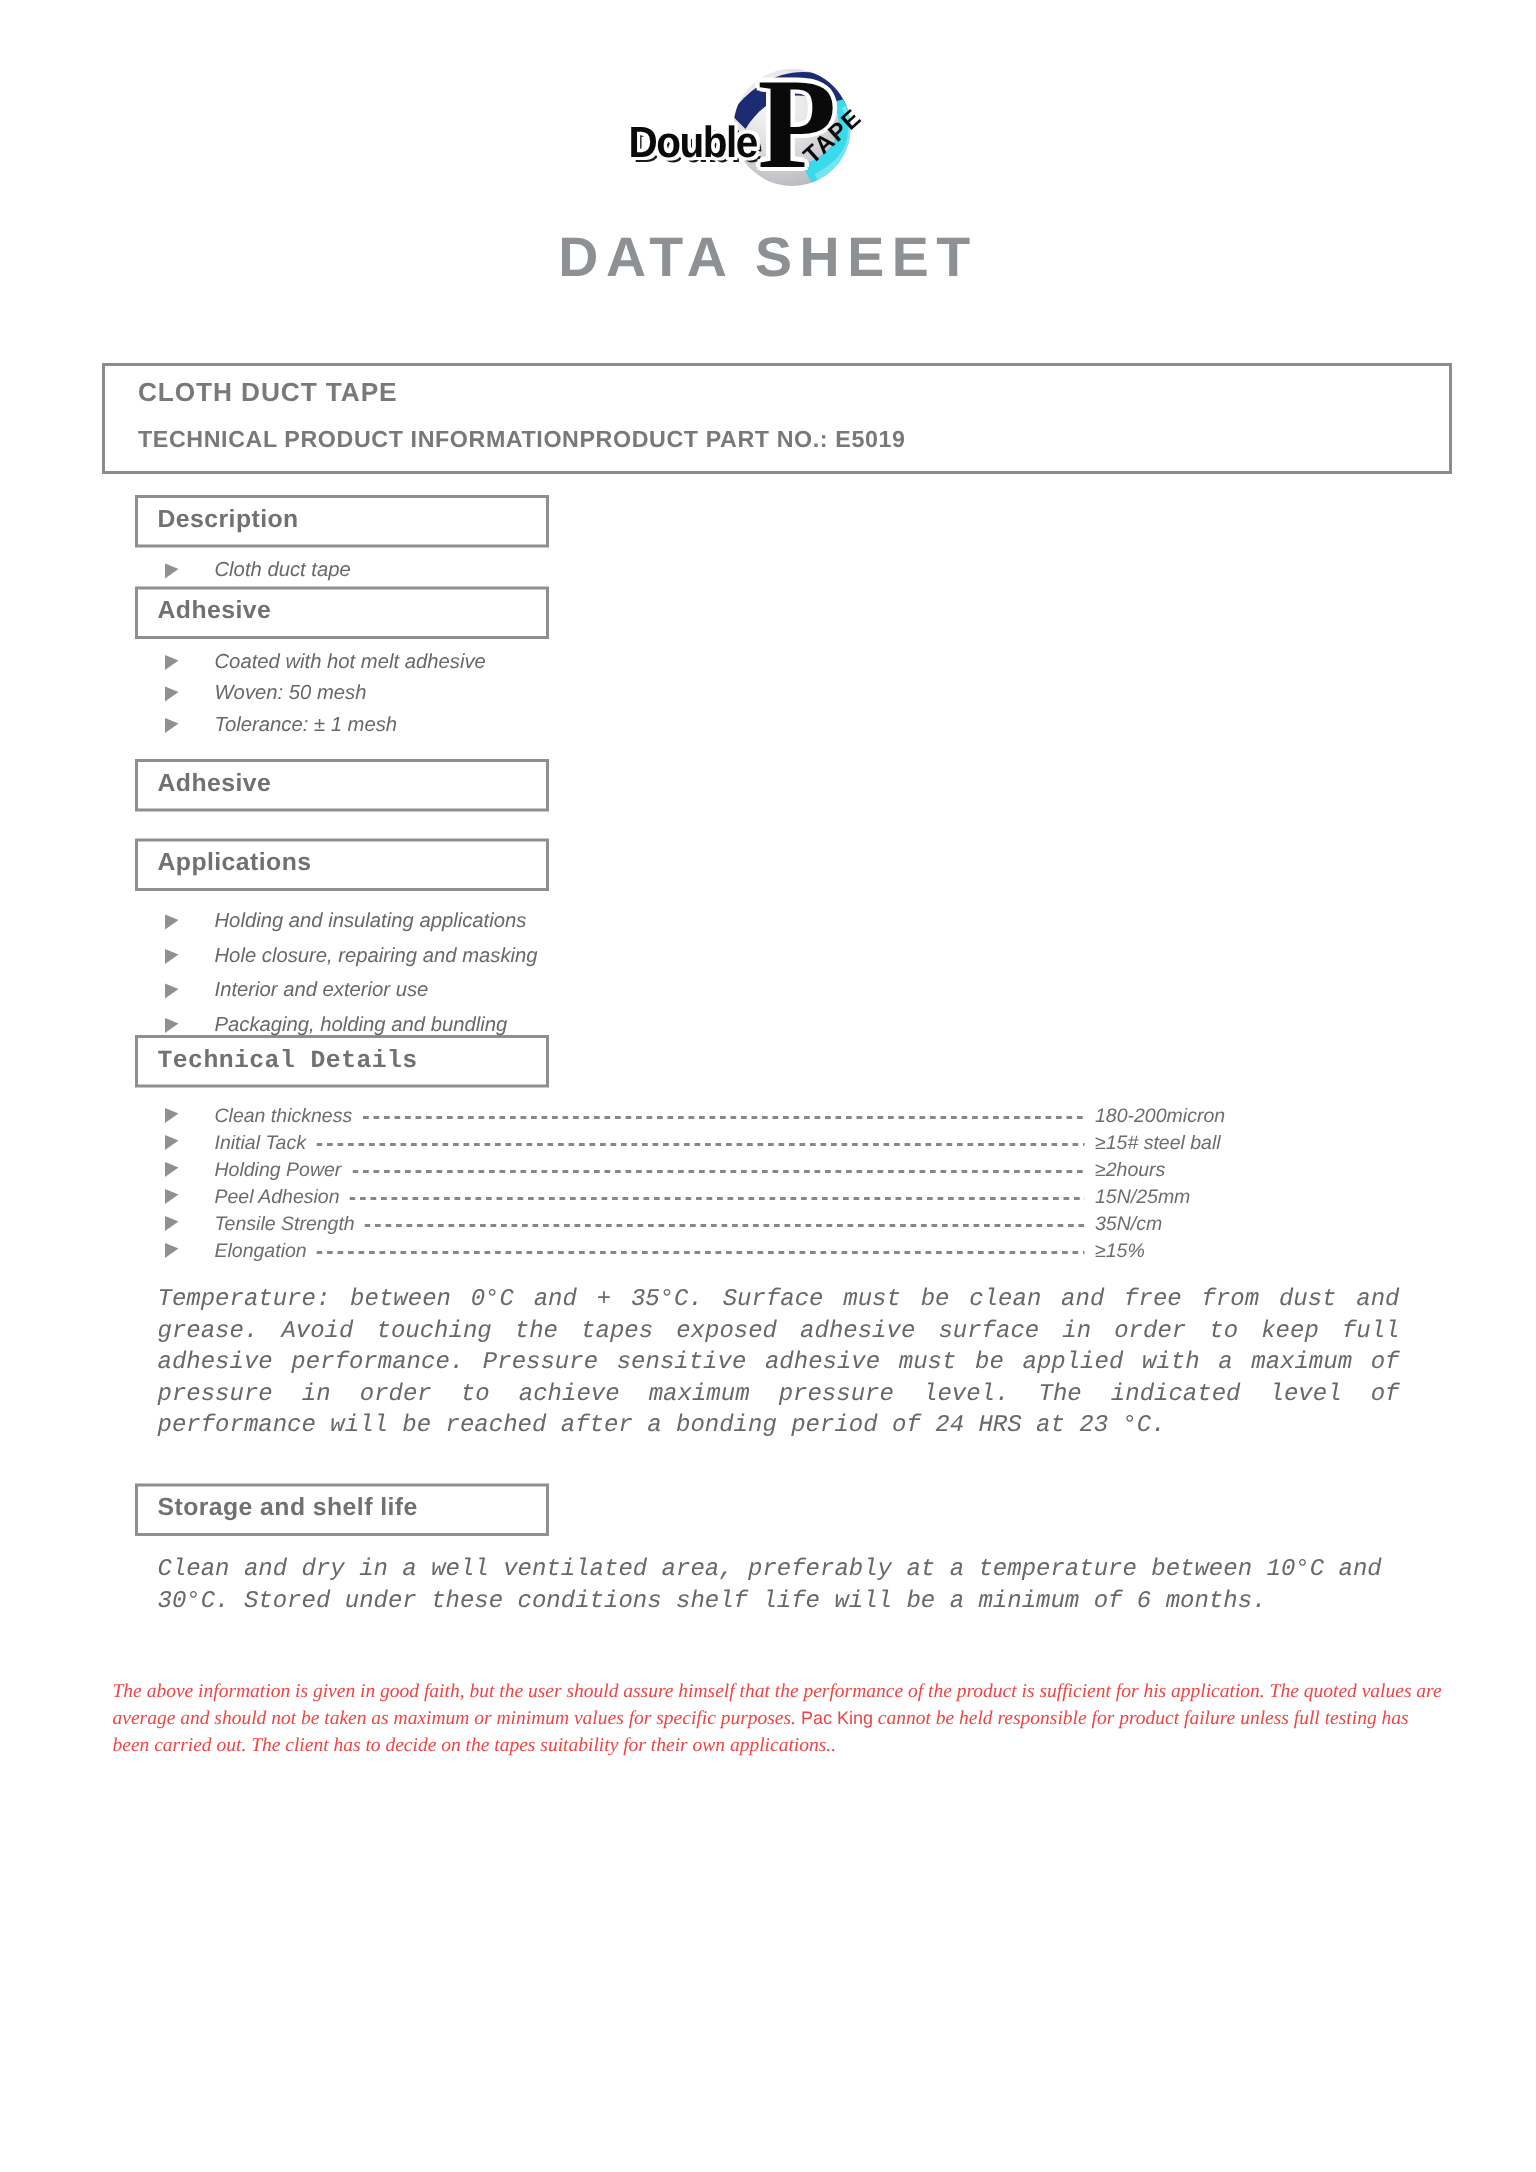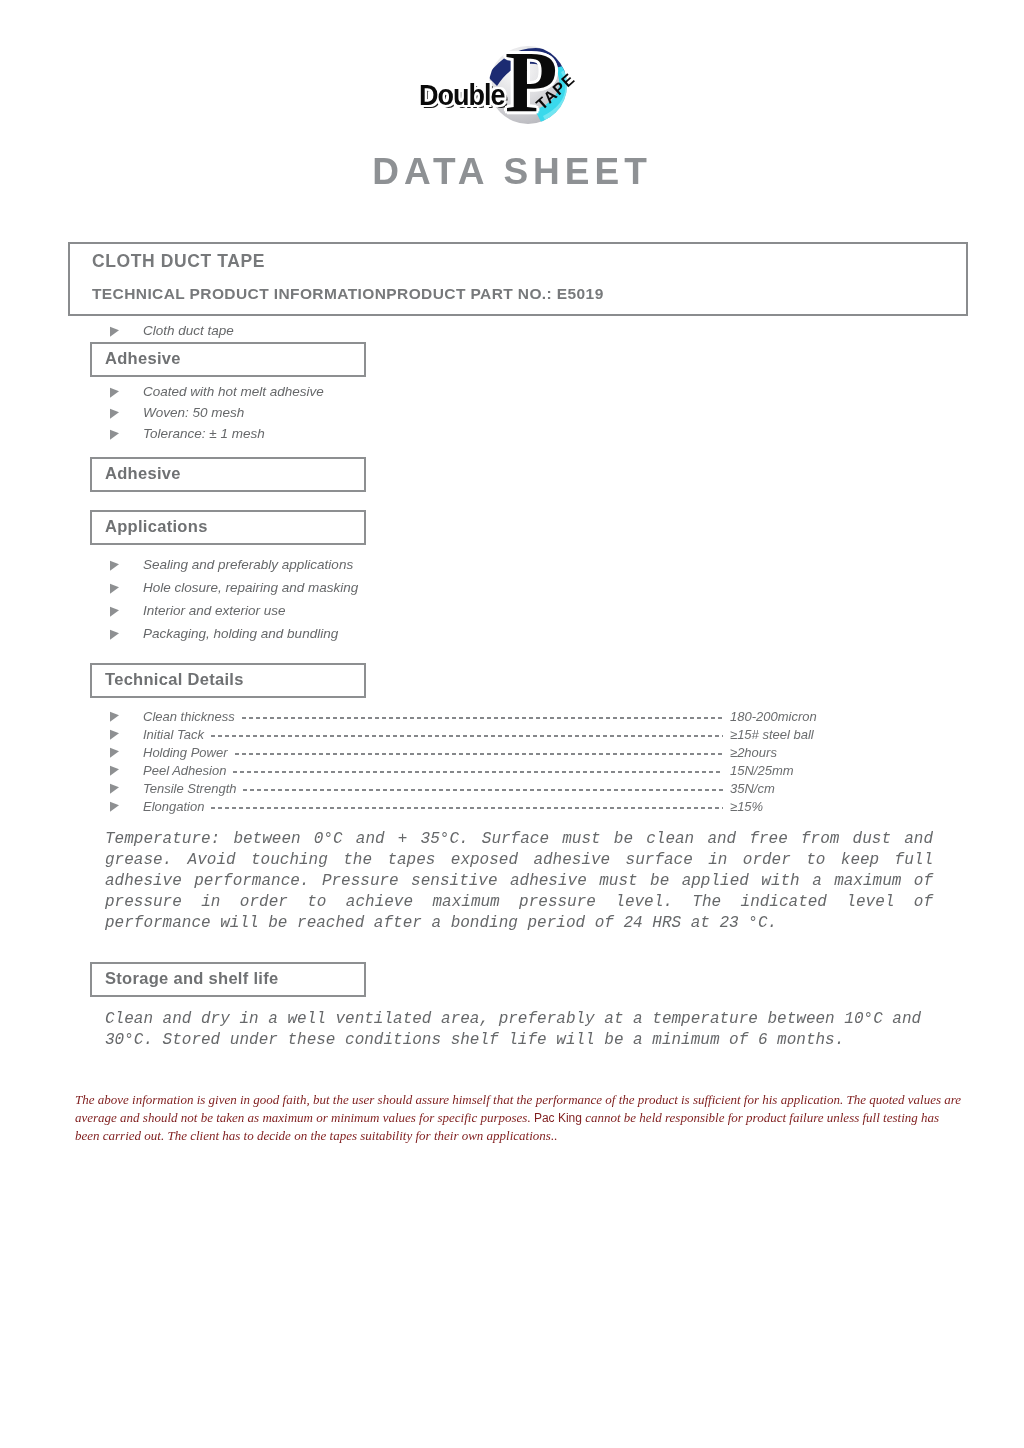--- a/index.html
+++ b/index.html
@@ -53,21 +53,21 @@
   .header-row span { font-size:15.5px; font-weight:bold; color:#77797b; letter-spacing:0.4px; }
 
   
   .sections { margin:0 58px 0 90px; }
   .sec-head {
     width:276px; border:2px solid #8d8f91; background:#fff;
     padding:5px 0 7px 13px;
     font-size:16.5px; font-weight:bold; color:#6f7173; letter-spacing:0.3px;
   }
   .mt14{margin-top:14px;} .mt4{margin-top:4px;} .mt16{margin-top:16px;}
-  .mt18{margin-top:18px;} .mt22{margin-top:22px;} .mt20{margin-top:20px;} .mt28{margin-top:28px;}
+  .mt18{margin-top:18px;} .mt22{font-family:Liberation Mono, monospace;} .mt20{margin-top:20px;} .mt28{margin-top:28px;}
 
   ul.bullets { list-style:none; margin-top:7px; }
   ul.bullets li {
     display:flex; align-items:center; padding-left:20px; margin-top:6px;
     font-style:italic; font-size:13.5px; color:#66686a; line-height:15px;
   }
   .tri {
     width:0; height:0; flex:0 0 auto; display:inline-block;
     border-top:5px solid transparent; border-bottom:5px solid transparent;
     border-left:9px solid #8e9092; margin-right:24px;
@@ -94,21 +94,21 @@
     font-style:italic; font-size:16px; color:#66686a; line-height:21px;
     text-align:justify;
     font-family:Liberation Mono, monospace;
   }
   .para.storage { width:840px; margin-top:12px; text-align:left; }
 
   
   .disclaimer {
     margin:40px 58px 0 75px;
     font-family:"Liberation Serif", serif; font-style:italic;
-    font-size:13px; line-height:17.5px; color:#7f1d1d;
+    font-size:13px; line-height:17.5px; color:#ef4444;
   }
   .disclaimer .brand { font-style:normal; font-family:"Liberation Sans", sans-serif; font-size:12px; }
 </style>
 </head>
 <body>
 
 <div>
 
   <div class="logo-wrap">
     <div class="sphere">
@@ -142,20 +142,21 @@
   <div class="header-box">
     <div class="product-name">CLOTH DUCT TAPE</div>
     <div class="header-row">
       <span>TECHNICAL PRODUCT INFORMATION</span>
       <span>PRODUCT PART NO.: E5019</span>
     </div>
   </div>
 
   <div class="sections">
 
+    <div class="sec-head mt14">Description</div>
     <ul class="bullets">
       <li>
         <span class="tri"></span>
         <span>Cloth duct tape</span>
       </li>
     </ul>
 
     <div class="sec-head mt4">Adhesive</div>
     <ul class="bullets">
       <li>
@@ -171,21 +172,21 @@
         <span>Tolerance:  ± 1 mesh</span>
       </li>
     </ul>
 
     <div class="sec-head mt16">Adhesive</div>
 
     <div class="sec-head mt18">Applications</div>
     <ul class="bullets spaced" style="margin-top:12px">
       <li>
         <span class="tri"></span>
-        <span>Sealing and preferably applications</span>
+        <span>Holding and insulating applications</span>
       </li>
       <li>
         <span class="tri"></span>
         <span>Hole closure, repairing and masking</span>
       </li>
       <li>
         <span class="tri"></span>
         <span>Interior and exterior use</span>
       </li>
       <li>

